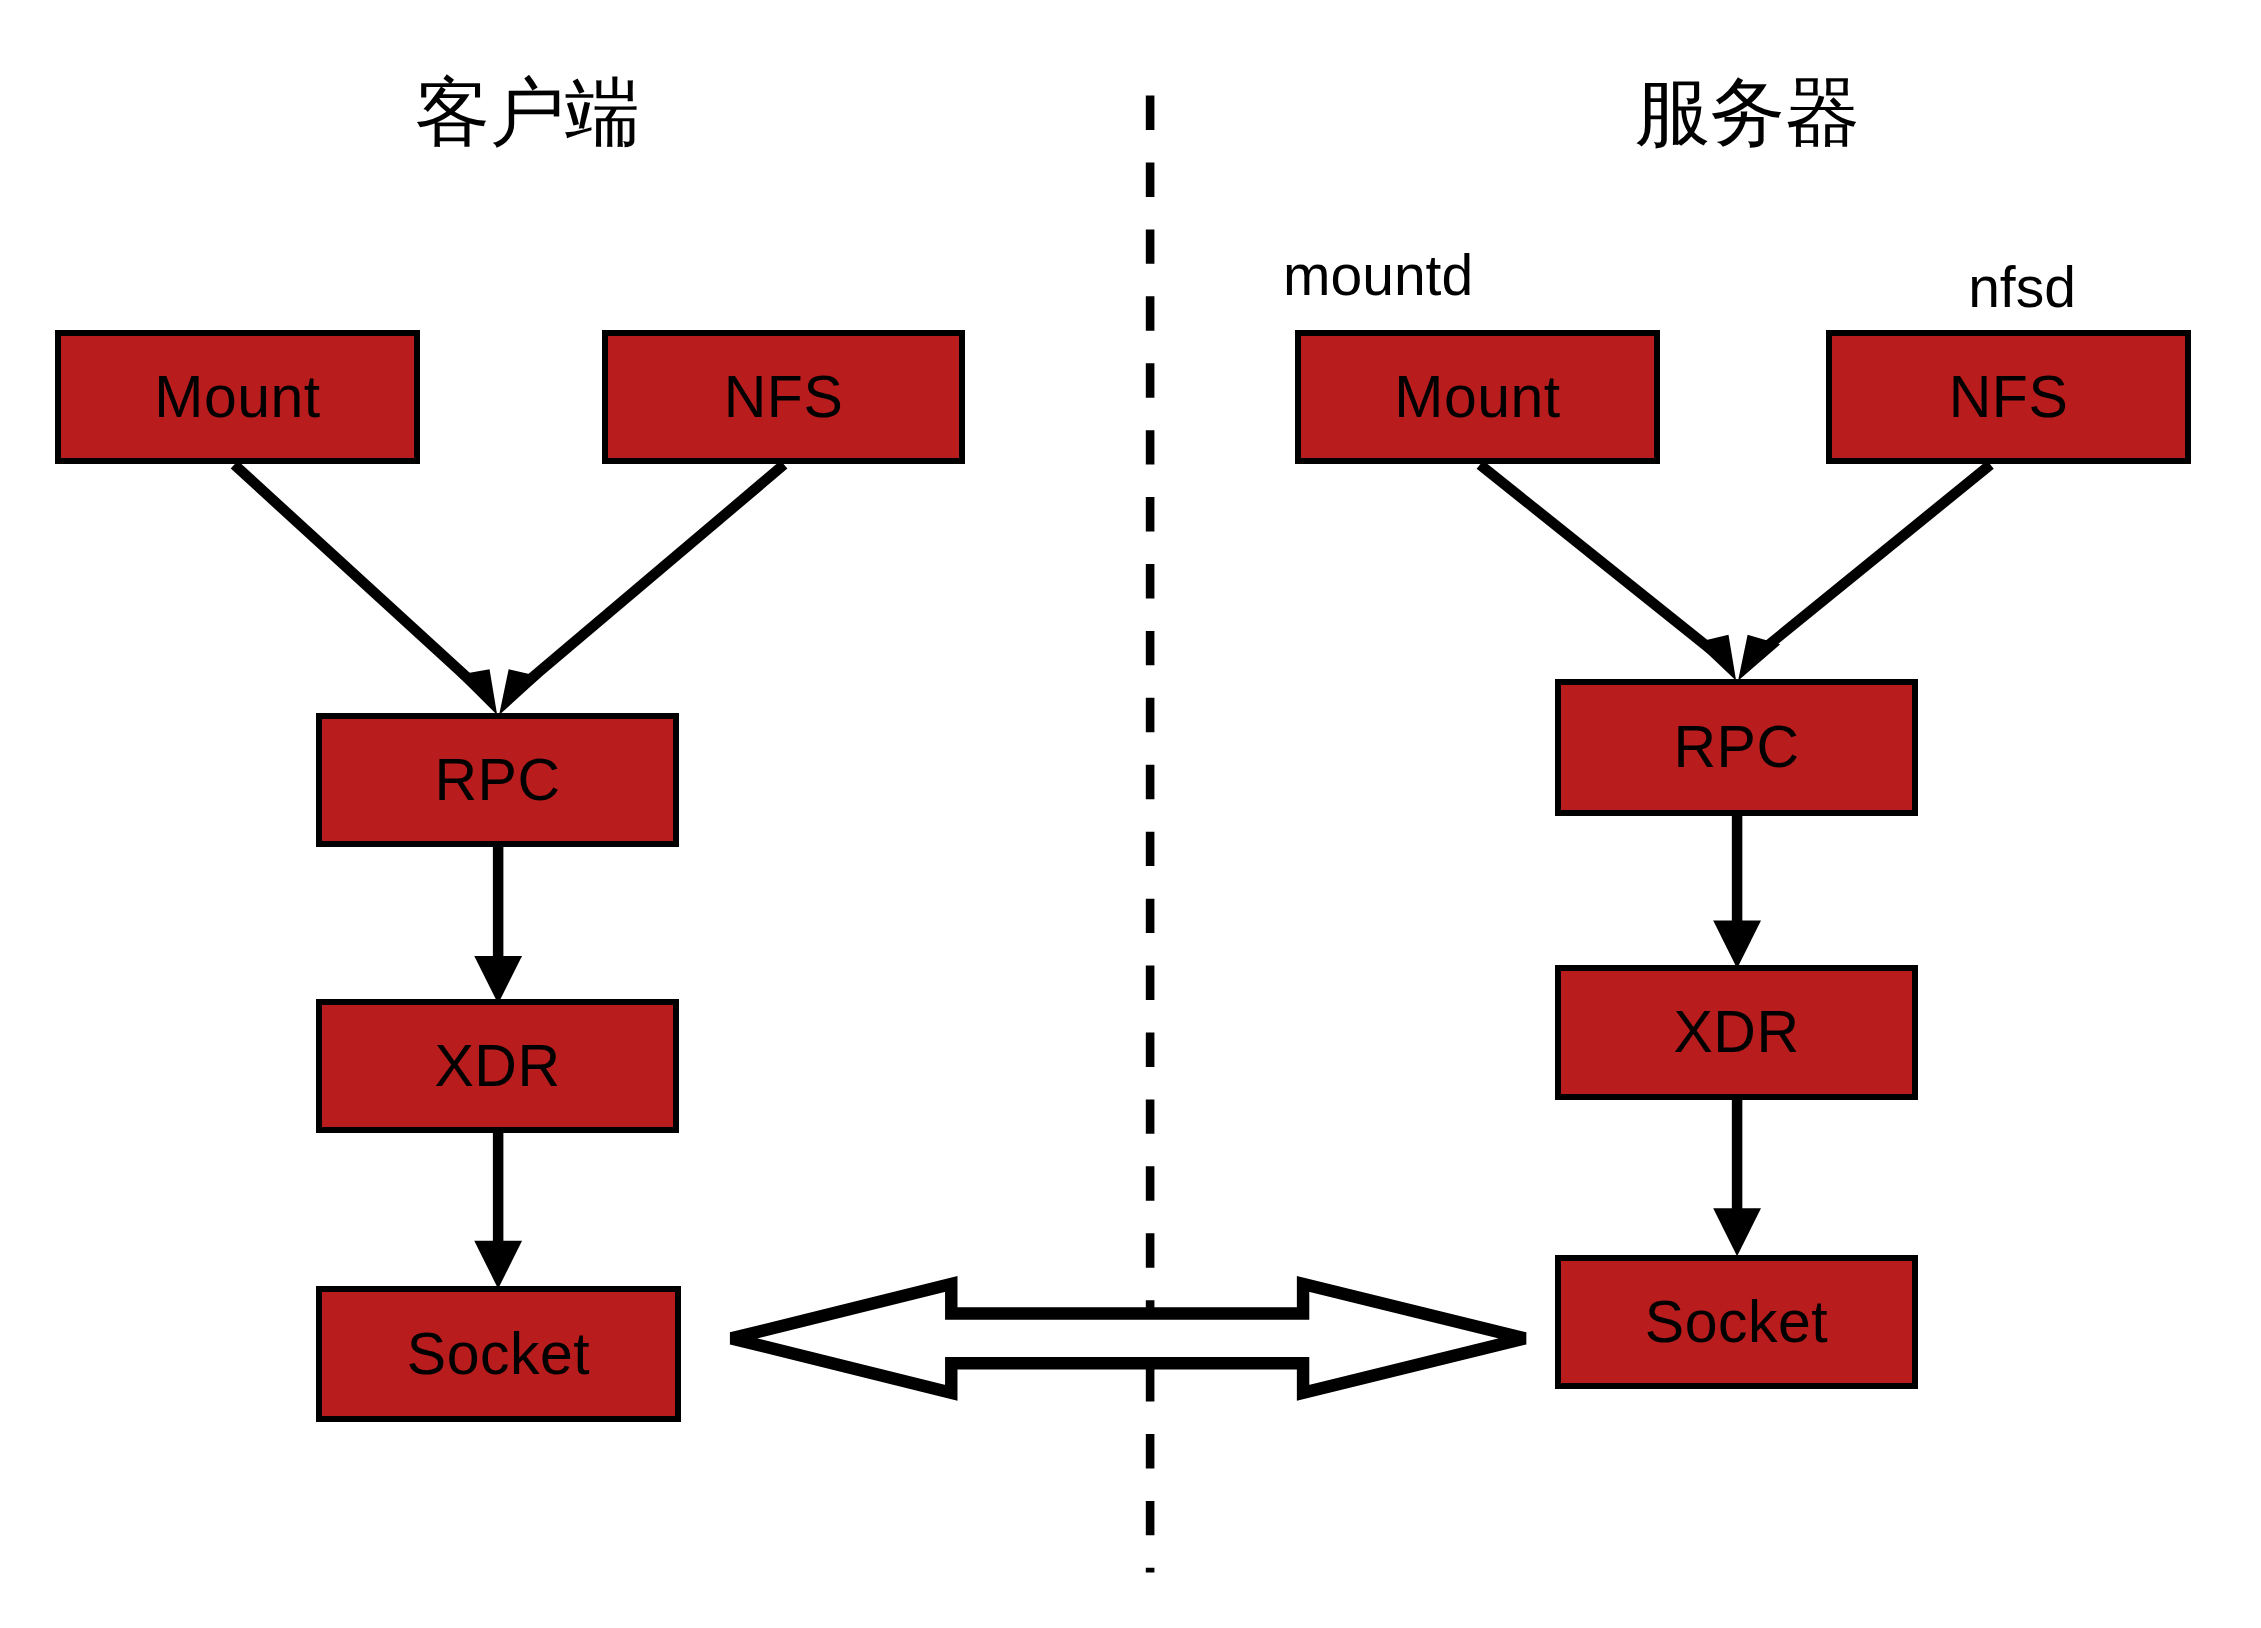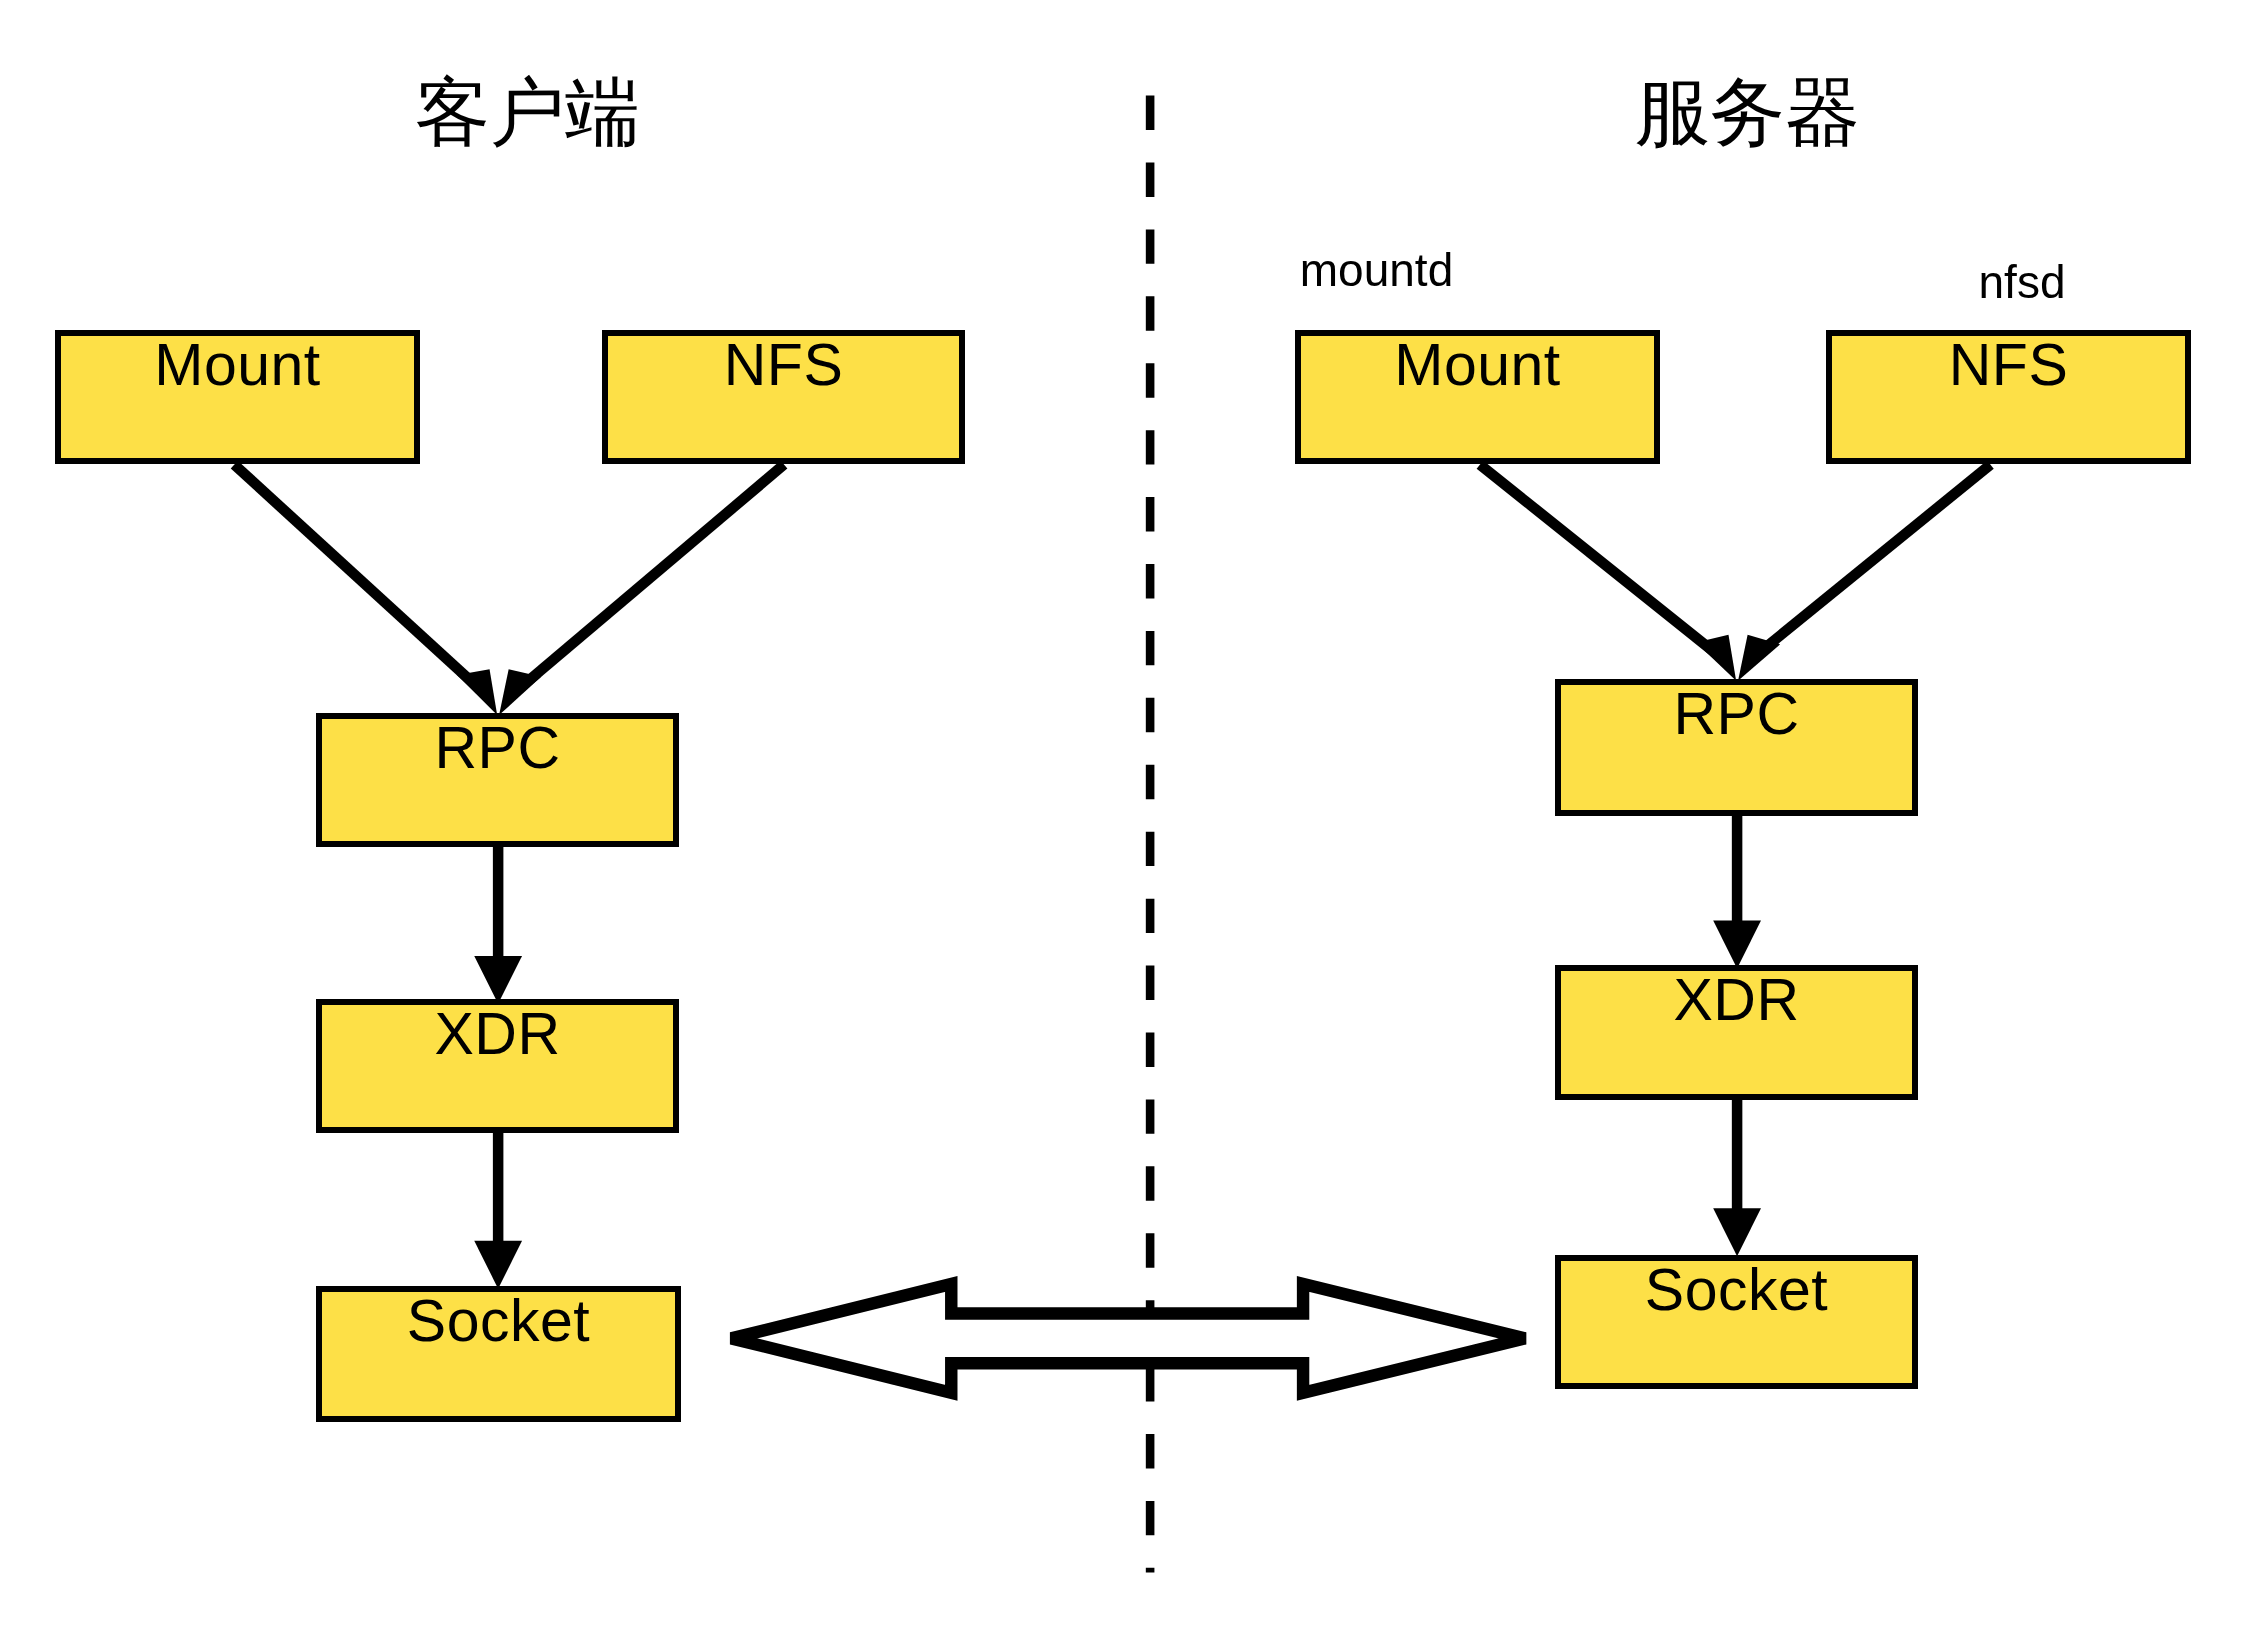--- a/index.html
+++ b/index.html
@@ -21,43 +21,44 @@
     position: absolute;
     left: 0;
     top: 0;
     width: 2262px;
     height: 1629px;
   }
   .node-box {
     position: absolute;
     box-sizing: border-box;
     border: 6.7px solid #000000;
-    background: #fde047;
+    background: #b91c1c;
     display: flex;
+    align-items: center;
     justify-content: center;
     z-index: 3;
   }
   .node-label {
     font-size: 59px;
     color: #000000;
     line-height: 1;
     white-space: nowrap;
     letter-spacing: 0.5px;
   }
   .side-title {
     position: absolute;
     font-size: 75px;
     color: #000000;
     white-space: nowrap;
     z-index: 4;
     line-height: 1;
   }
   .daemon-label {
     position: absolute;
-    font-size: 46px;
+    font-size: 57px;
     color: #000000;
     white-space: nowrap;
     z-index: 4;
     line-height: 1;
     text-align: center;
   }
 </style>
 </head>
 <body>
 

